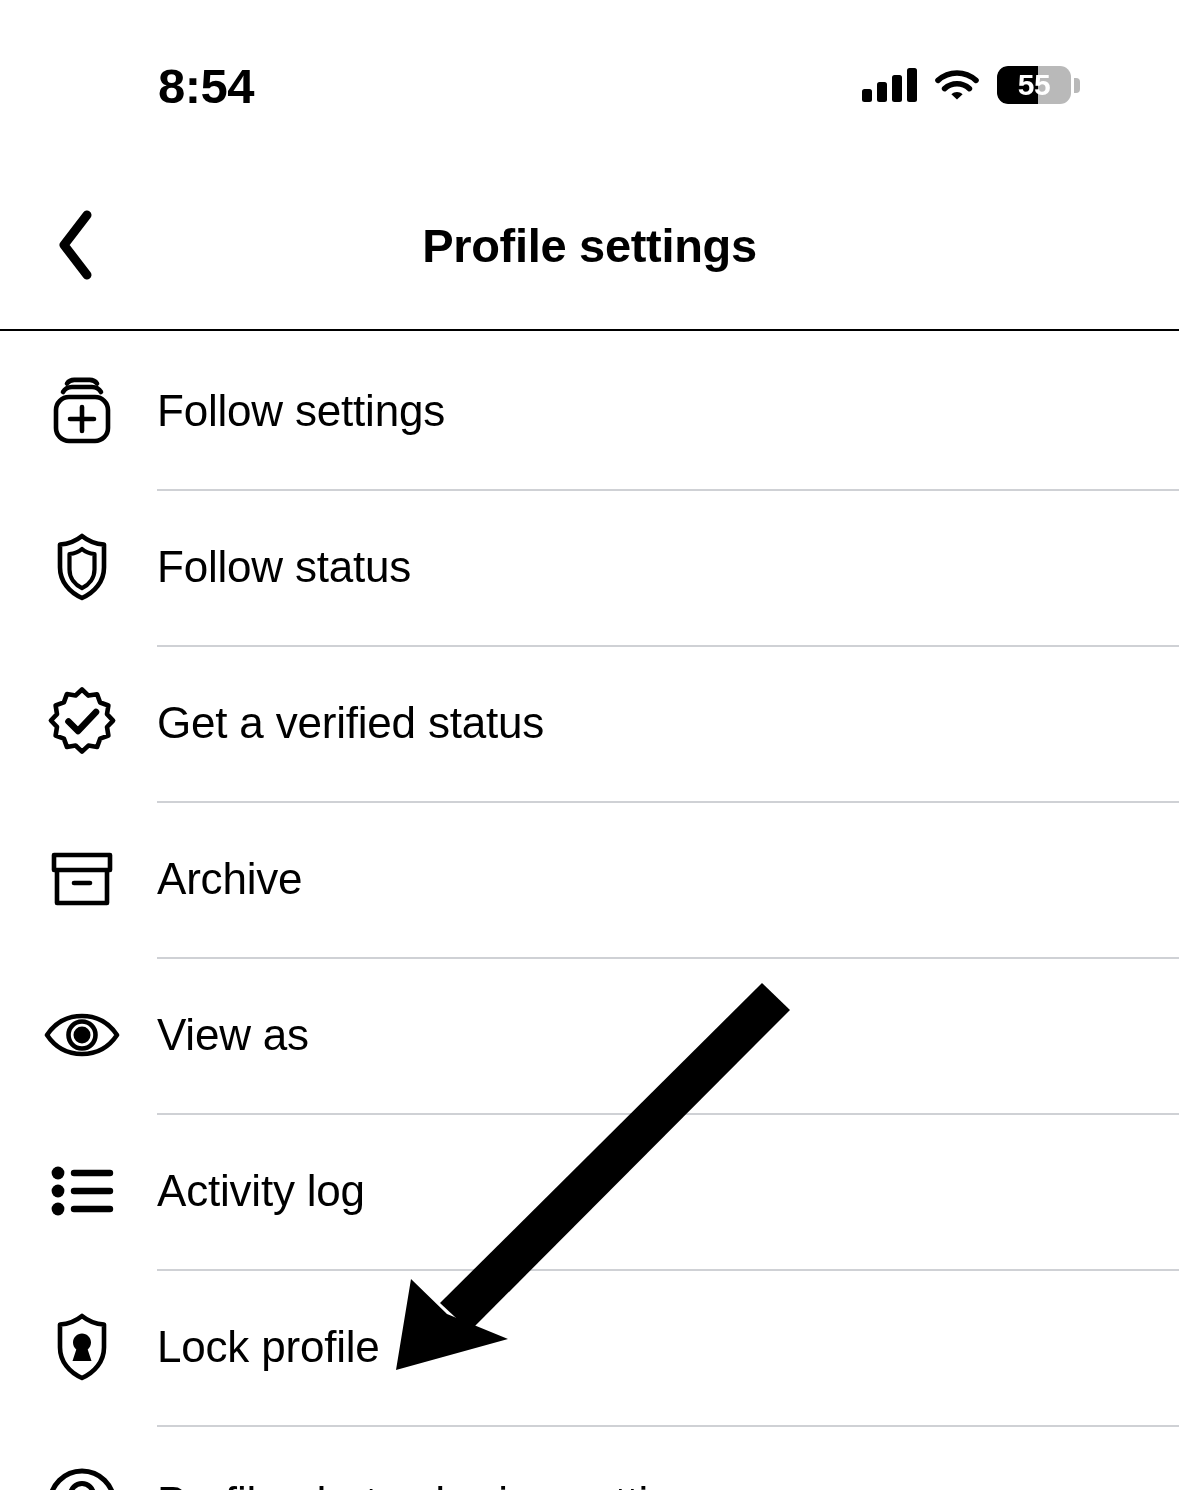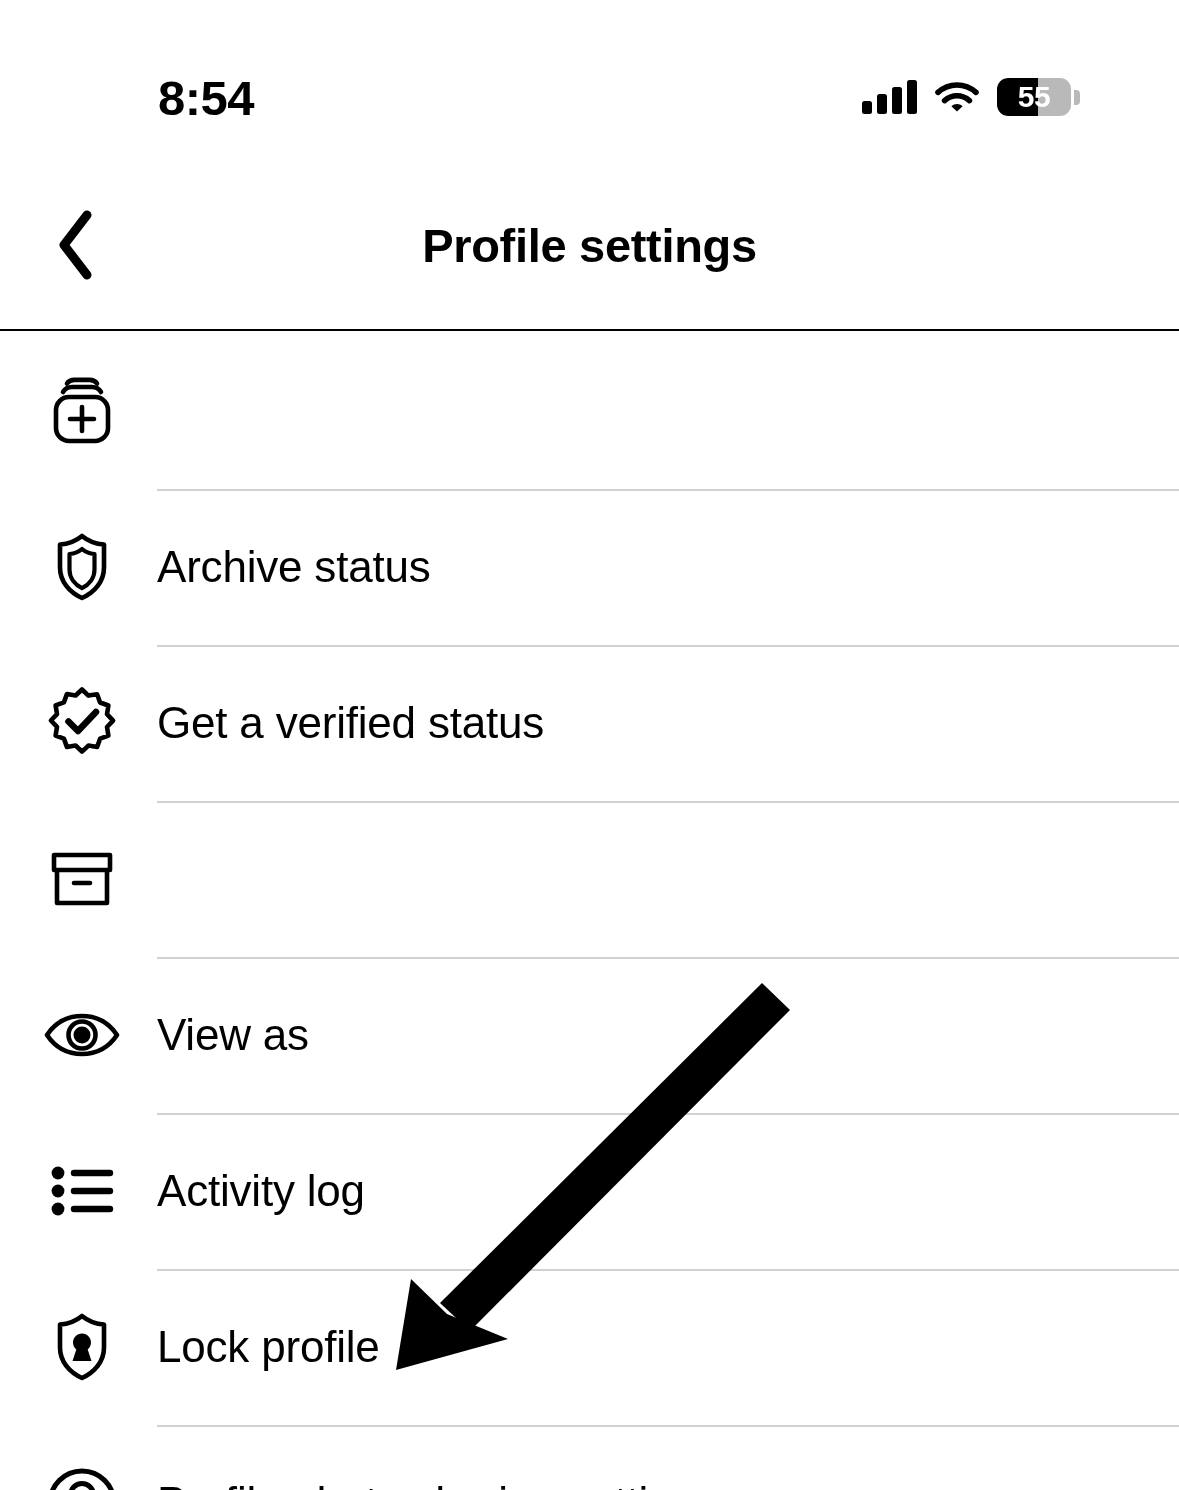--- a/index.html
+++ b/index.html
@@ -14,21 +14,21 @@
   .screen {
     position: relative;
     width: 1179px;
     height: 1490px;
     background: #ffffff;
   }
 
   
   .status-bar {
     position: absolute;
-    top: 12px; left: 0;
+    top: 0; left: 0;
     width: 1177px;
     height: 160px;
   }
   .status-time {
     position: absolute;
     left: 158px;
     top: 62px;
     font-size: 49px;
     font-weight: 700;
     letter-spacing: -0.5px;
@@ -223,50 +223,52 @@
 
     <div class="list-item">
       <span class="icon-wrap">
         <svg width="80" height="80" viewBox="0 0 80 80" fill="none">
           <rect x="14" y="26" width="52" height="44" rx="13" stroke="#000" stroke-width="4.6"></rect>
           <path d="M21 21c2-3.5 5.5-5 9-5h20c3.5 0 7 1.5 9 5" stroke="#000" stroke-width="4.6" stroke-linecap="round"></path>
           <path d="M25 12.5c1.8-2.6 4.4-3.6 7.2-3.6h15.6c2.8 0 5.4 1 7.2 3.6" stroke="#000" stroke-width="4.6" stroke-linecap="round"></path>
           <path d="M40 36v24M28 48h24" stroke="#000" stroke-width="4.6" stroke-linecap="round"></path>
         </svg>
       </span>
+      <span class="label">Follow settings</span>
     </div>
 
     <div class="list-item">
       <span class="icon-wrap">
         <svg width="80" height="80" viewBox="0 0 80 80" fill="none">
           <path d="M40 9c-6 5-14 8-22 8.5v23c0 14 9.5 25 22 30.5 12.5-5.5 22-16.5 22-30.5v-23C54 17 46 14 40 9z" stroke="#000" stroke-width="4.6" stroke-linejoin="round"></path>
           <path d="M40 22c-3.4 3-8 4.6-12.5 5v15.5c0 8.6 5.5 15.3 12.5 18.6 7-3.3 12.5-10 12.5-18.6V27c-4.5-.4-9.1-2-12.5-5z" stroke="#000" stroke-width="4.2" stroke-linejoin="round"></path>
         </svg>
       </span>
-      <span class="label">Archive status</span>
+      <span class="label">Follow status</span>
     </div>
 
     <div class="list-item">
       <span class="icon-wrap">
         <svg width="80" height="80" viewBox="0 0 80 80" fill="none">
           <path d="M40 6.5l6.4 6.1 8.7-1.4 3 8.3 8.3 3-1.4 8.7 6.1 6.4-6.1 6.4 1.4 8.7-8.3 3-3 8.3-8.7-1.4L40 68.6l-6.4-6.1-8.7 1.4-3-8.3-8.3-3 1.4-8.7L8.9 37.5l6.1-6.4-1.4-8.7 8.3-3 3-8.3 8.7 1.4L40 6.5z" stroke="#000" stroke-width="4.6" stroke-linejoin="round"></path>
           <path d="M26.5 38.5l9.5 9.5 18-19" stroke="#000" stroke-width="6.6" stroke-linecap="round" stroke-linejoin="round"></path>
         </svg>
       </span>
       <span class="label">Get a verified status</span>
     </div>
 
     <div class="list-item">
       <span class="icon-wrap">
         <svg width="80" height="80" viewBox="0 0 80 80" fill="none">
           <rect x="12" y="16" width="56" height="15" stroke="#000" stroke-width="4.6" stroke-linejoin="round"></rect>
           <path d="M15 31v33h50V31" stroke="#000" stroke-width="4.6" stroke-linejoin="round"></path>
           <path d="M32 44h16" stroke="#000" stroke-width="4.6" stroke-linecap="round"></path>
         </svg>
       </span>
+      <span class="label">Archive</span>
     </div>
 
     <div class="list-item">
       <span class="icon-wrap">
         <svg width="80" height="80" viewBox="0 0 80 80" fill="none">
           <path d="M5 40c8-12 20-19 35-19s27 7 35 19c-8 12-20 19-35 19S13 52 5 40z" stroke="#000" stroke-width="4.6" stroke-linejoin="round"></path>
           <circle cx="40" cy="40" r="13.5" stroke="#000" stroke-width="4.6"></circle>
           <circle cx="40" cy="40" r="8.5" fill="#000"></circle>
         </svg>
       </span>

